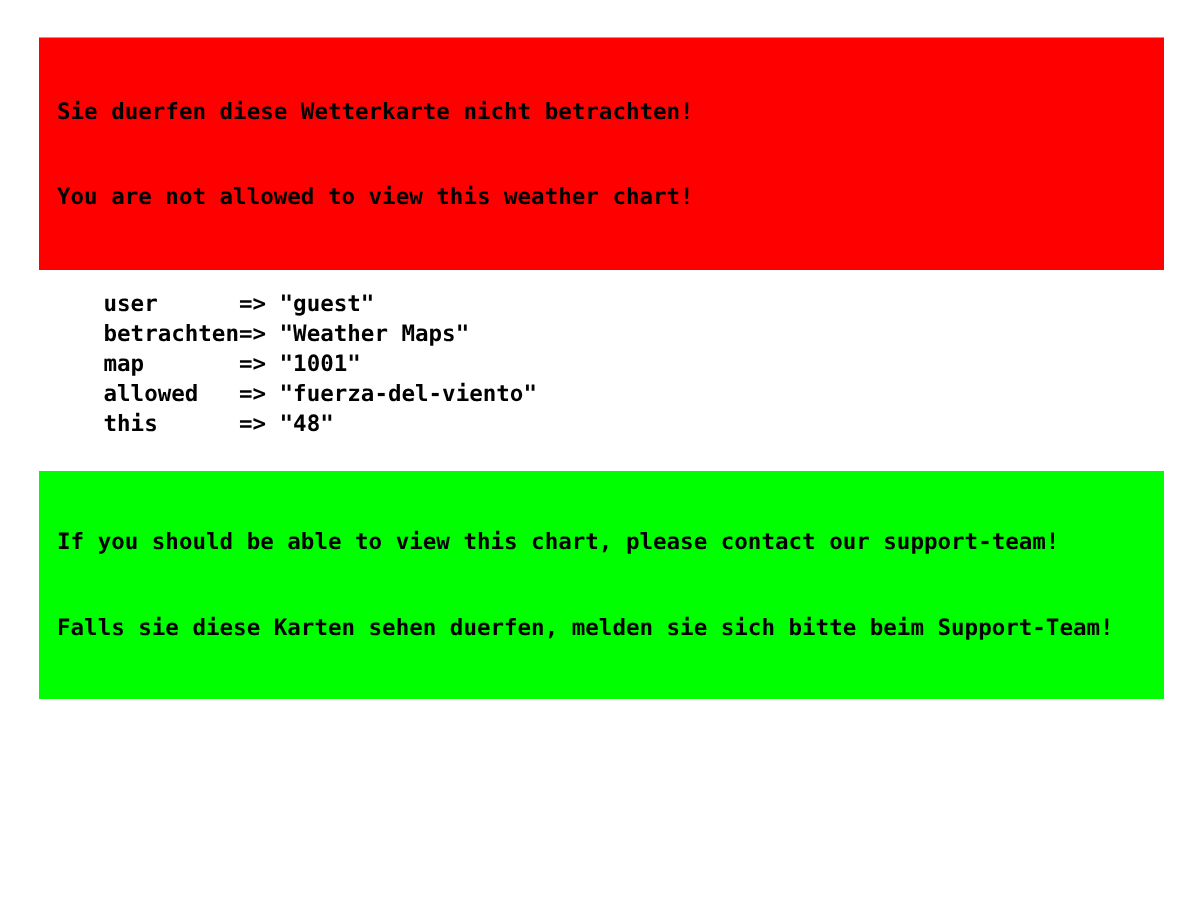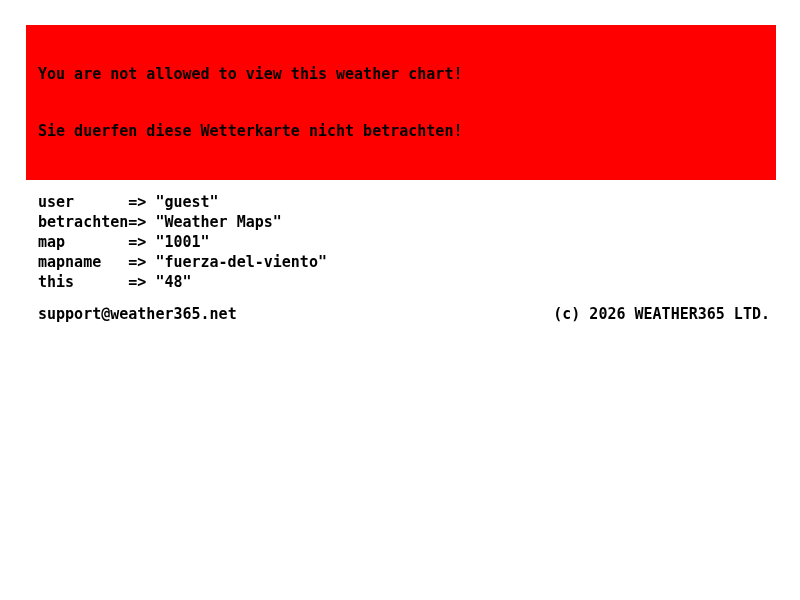--- a/index.html
+++ b/index.html
@@ -37,20 +37,21 @@
     margin-top: 22px;
   }
   .kv-block {
     margin: 12px 0 0 12px;
     line-height: 20px;
   }
   .kv-row { white-space: pre; }
   .kv-key {
     display: inline-block;
     width: 10ch;
+    margin-left: 31px;
   }
   .kv-arrow {
     display: inline-block;
     width: 3ch;
   }
   .footer {
     margin-top: 12px;
     line-height: 20px;
     display: flex;
     justify-content: space-between;
@@ -58,31 +59,31 @@
     padding-right: 6px;
     white-space: pre;
   }
 </style>
 </head>
 <body>
 
 <div class="page">
 
   <div class="banner banner-error">
+    <div>Sie duerfen diese Wetterkarte nicht betrachten!</div>
     <div>You are not allowed to view this weather chart!</div>
-    <div>Sie duerfen diese Wetterkarte nicht betrachten!</div>
   </div>
 
   <div class="kv-block">
     <div class="kv-row"><span class="kv-key">user</span><span class="kv-arrow">=&gt;</span><span>"guest"</span></div>
     <div class="kv-row"><span class="kv-key">betrachten</span><span class="kv-arrow">=&gt;</span><span>"Weather Maps"</span></div>
     <div class="kv-row"><span class="kv-key">map</span><span class="kv-arrow">=&gt;</span><span>"1001"</span></div>
-    <div class="kv-row"><span class="kv-key">mapname</span><span class="kv-arrow">=&gt;</span><span>"fuerza-del-viento"</span></div>
+    <div class="kv-row"><span class="kv-key">allowed</span><span class="kv-arrow">=&gt;</span><span>"fuerza-del-viento"</span></div>
     <div class="kv-row"><span class="kv-key">this</span><span class="kv-arrow">=&gt;</span><span>"48"</span></div>
   </div>
 
+  <div class="banner banner-support">
+    <div>If you should be able to view this chart, please contact our support-team!</div>
+    <div>Falls sie diese Karten sehen duerfen, melden sie sich bitte beim Support-Team!</div>
+  </div>
 
-  <div class="footer">
-    <span>support@weather365.net</span>
-    <span>(c) 2026 WEATHER365 LTD.</span>
-  </div>
 
 </div>
 
 </body></html>

